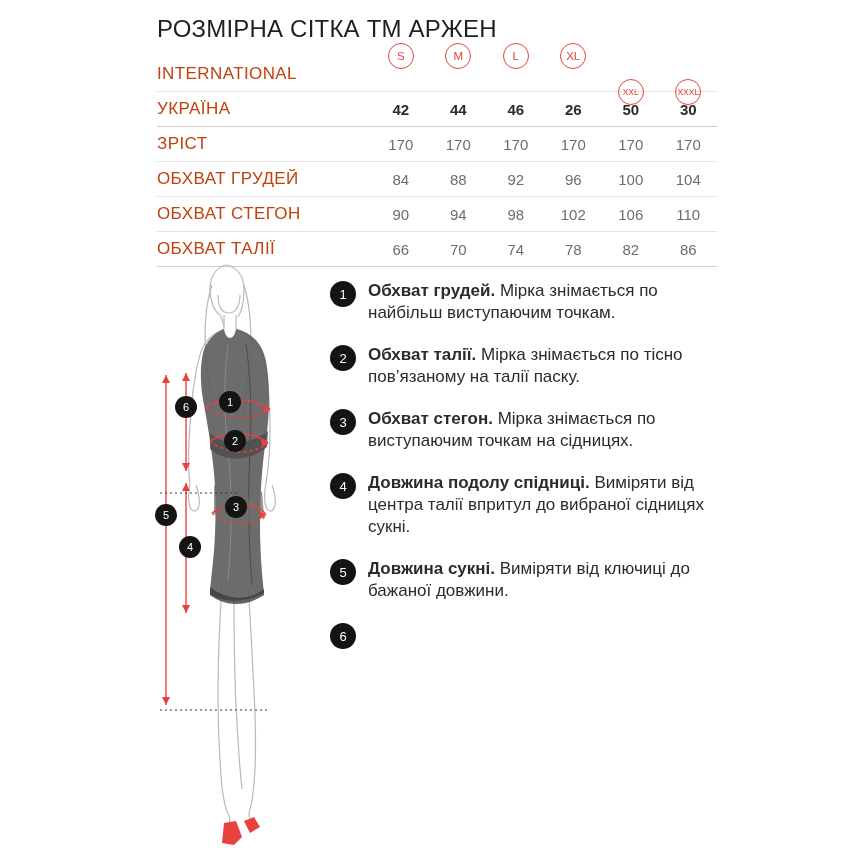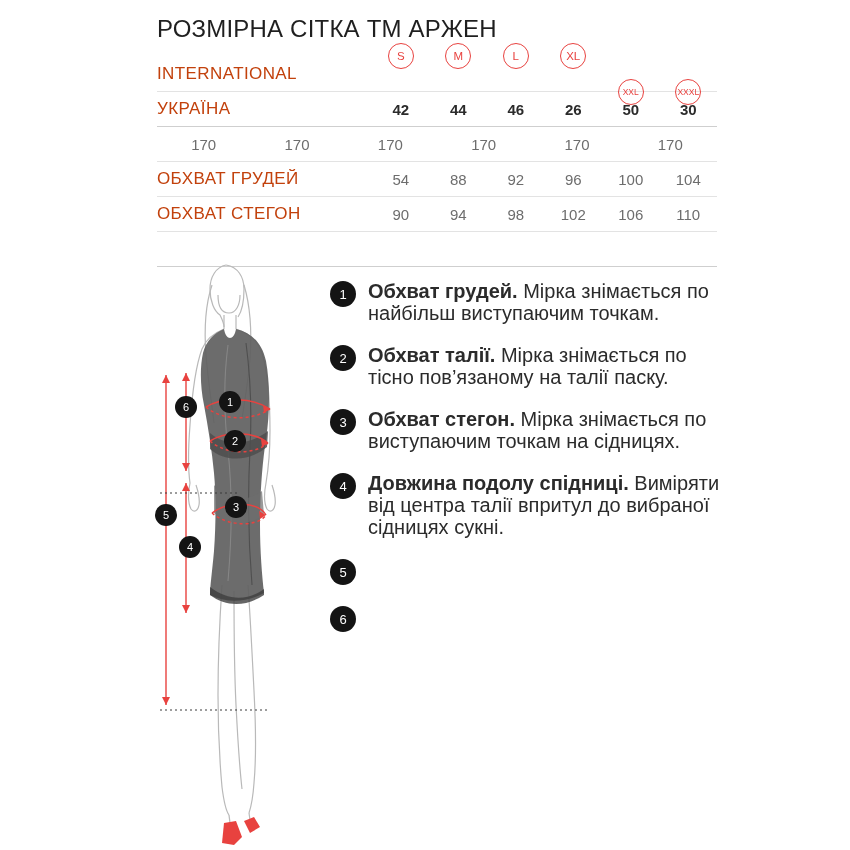--- a/index.html
+++ b/index.html
@@ -95,21 +95,21 @@
     background: #141414;
     color: #ffffff;
     font-size: 13px;
     display: flex;
     align-items: center;
     justify-content: center;
     margin-right: 12px;
     margin-top: 1px;
   }
   .legend-text {
-    font-size: 20px;
+    font-size: 17px;
     line-height: 22px;
     color: #2b2b2b;
     max-width: 360px;
   }
   .legend-text b { font-weight: bold; }
 
   
   .figure {
     position: absolute;
     left: 130px;
@@ -157,34 +157,35 @@
       <div class="cell dark">42</div>
       <div class="cell dark">44</div>
       <div class="cell dark">46</div>
       <div class="cell dark">26</div>
       <div class="cell dark">50</div>
       <div class="cell dark">30</div>
     </div>
   </div>
 
   <div class="row">
+    <div class="row-label">ЗРІСТ</div>
     <div class="cells">
       <div class="cell">170</div>
       <div class="cell">170</div>
       <div class="cell">170</div>
       <div class="cell">170</div>
       <div class="cell">170</div>
       <div class="cell">170</div>
     </div>
   </div>
 
   <div class="row">
     <div class="row-label">ОБХВАТ ГРУДЕЙ</div>
     <div class="cells">
-      <div class="cell">54</div>
+      <div class="cell">84</div>
       <div class="cell">88</div>
       <div class="cell">92</div>
       <div class="cell">96</div>
       <div class="cell">100</div>
       <div class="cell">104</div>
     </div>
   </div>
 
   <div class="row">
     <div class="row-label">ОБХВАТ СТЕГОН</div>
@@ -192,20 +193,29 @@
       <div class="cell">90</div>
       <div class="cell">94</div>
       <div class="cell">98</div>
       <div class="cell">102</div>
       <div class="cell">106</div>
       <div class="cell">110</div>
     </div>
   </div>
 
   <div class="row thick">
+    <div class="row-label">ОБХВАТ ТАЛІЇ</div>
+    <div class="cells">
+      <div class="cell">66</div>
+      <div class="cell">70</div>
+      <div class="cell">74</div>
+      <div class="cell">78</div>
+      <div class="cell">82</div>
+      <div class="cell">86</div>
+    </div>
   </div>
 </div>
 
 <div class="figure">
   <svg width="210" height="590" viewBox="0 0 210 590">
 
     <g fill="none" stroke="#b9b9b9" stroke-width="1.2">
 
       <path d="M96,10 C86,12 80,22 80,34 C80,46 84,56 90,60 C92,64 94,68 94,72"></path>
       <path d="M96,10 C108,12 114,22 114,34 C114,46 112,56 108,62"></path>
@@ -326,19 +336,22 @@
 
   <div class="legend-item">
     <div class="num">4</div>
     <div class="legend-text">
       <b>Довжина подолу спідниці.</b><span> Виміряти від центра талії впритул до вибраної сідницях сукні.</span>
     </div>
   </div>
 
   <div class="legend-item">
     <div class="num">5</div>
+    <div class="legend-text">
+      <b>Довжина сукні.</b><span> Виміряти від ключиці до бажаної довжини.</span>
+    </div>
   </div>
 
   <div class="legend-item">
     <div class="num">6</div>
   </div>
 
 </div>
 
 </body></html>

